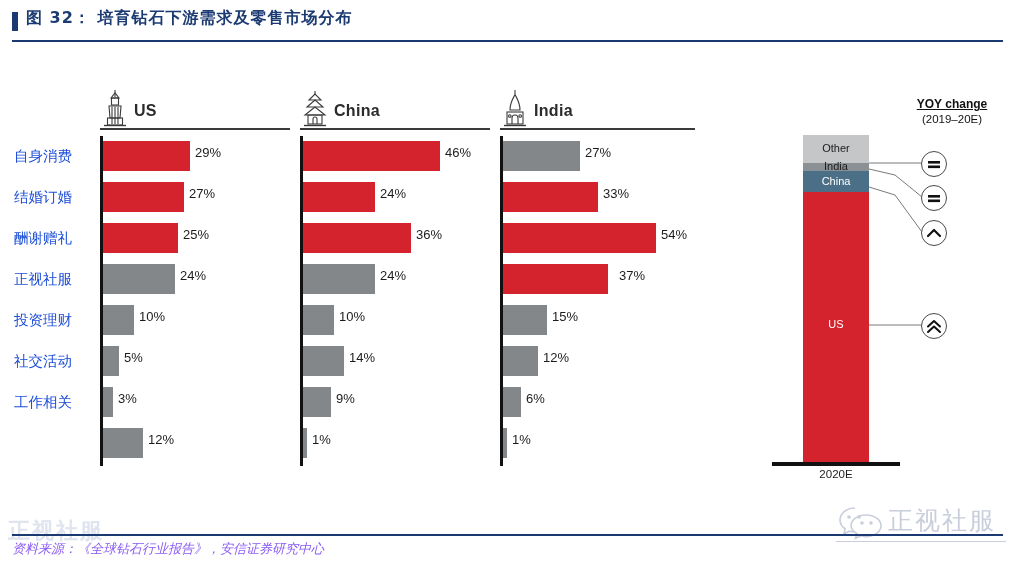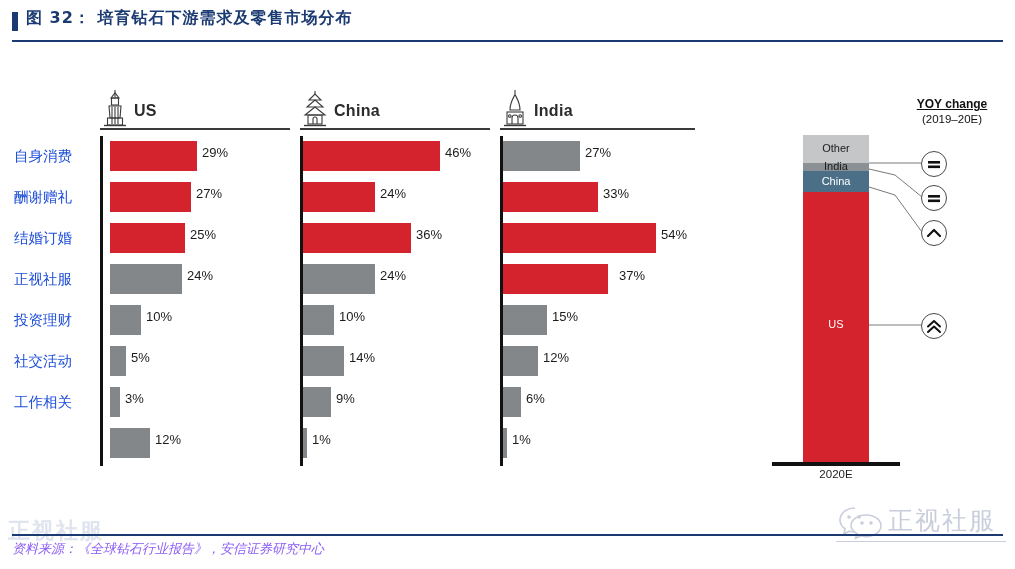--- a/index.html
+++ b/index.html
@@ -114,22 +114,22 @@
 <body>
 
 <div id="title-bar">
   <div id="title-accent"></div>
   <div id="title-text">图 32： 培育钻石下游需求及零售市场分布</div>
   <div id="title-rule"></div>
 </div>
 
 <div class="rowlabels">
   <div class="rowlabel">自身消费</div>
+  <div class="rowlabel">结婚订婚</div>
   <div class="rowlabel">酬谢赠礼</div>
-  <div class="rowlabel">结婚订婚</div>
   <div class="rowlabel">正视社服</div>
   <div class="rowlabel">投资理财</div>
   <div class="rowlabel">社交活动</div>
   <div class="rowlabel">工作相关</div>
 </div>
 
 <div class="panel" id="panel-us" style="left:100px;width:190px;">
   <div class="panel-head">
     <span class="flag-icon">
       <svg width="30" height="40" viewBox="0 0 30 40">
@@ -144,21 +144,21 @@
           <line x1="18" y1="19" x2="18" y2="36"></line>
         </g>
         <line x1="4" y1="37.5" x2="26" y2="37.5" stroke="#3a3a3a" stroke-width="1.4"></line>
       </svg>
     </span>
     <span class="panel-label">US</span>
     <div class="head-rule" style="width:190px;"></div>
   </div>
 </div>
 <div class="axis" style="left:100px;height:330px;"></div>
-<div class="bars" id="bars-us" style="left:103px;width:190px;padding-left:7px;">
+<div class="bars" id="bars-us" style="left:103px;width:190px;">
   <div class="barrow">
       <div class="bar red" style="width:87px;"></div>
       <span class="barval" style="left:92px;">29%</span>
     </div>
   <div class="barrow">
       <div class="bar red" style="width:81px;"></div>
       <span class="barval" style="left:86px;">27%</span>
     </div>
   <div class="barrow">
       <div class="bar red" style="width:75px;"></div>

